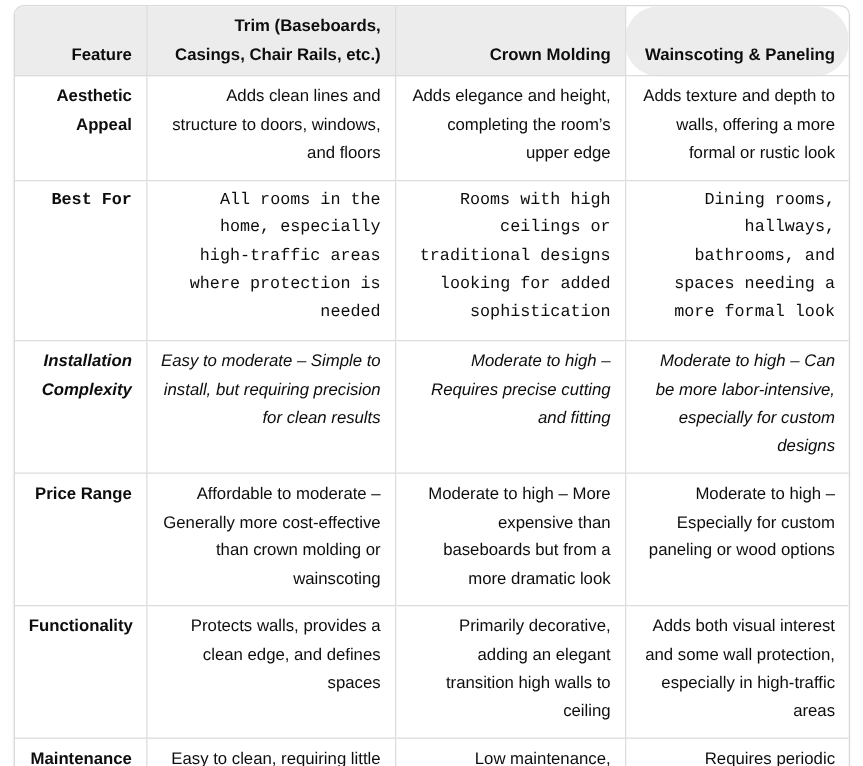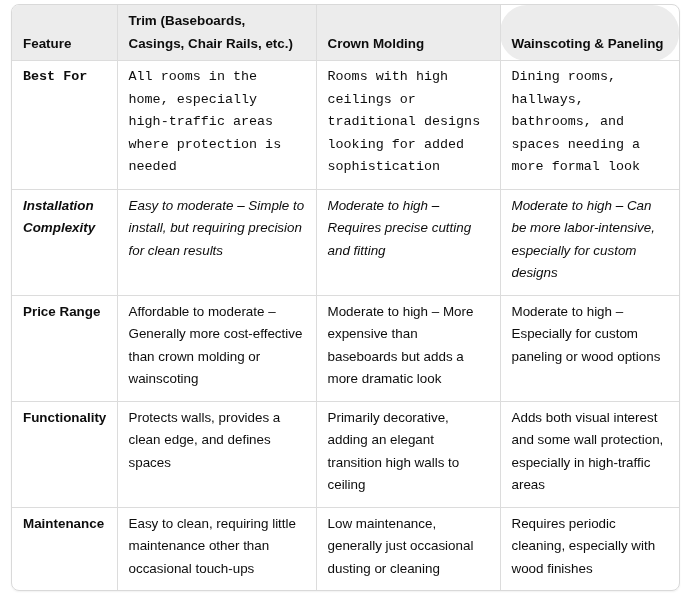--- a/index.html
+++ b/index.html
@@ -4,21 +4,21 @@
 <style>
   html, body { margin: 0; padding: 0; background: #ffffff; }
   body { width: 690px; height: 613px; position: relative; overflow: hidden;
          font-family: "Liberation Sans", "DejaVu Sans", sans-serif; color: #0d0d0d; }
   .table-wrap {
     position: absolute; left: 11px; top: 4px; width: 667px;
     border: 1px solid #d9d9d9; border-radius: 8px; overflow: hidden;
     box-shadow: 0 1px 2px rgba(0,0,0,0.06);
   }
   table { border-collapse: collapse; width: 100%; table-layout: fixed; font-size: 13.4px; line-height: 22.5px; }
-  th, td { text-align: left; vertical-align: top; padding: 0 11px; border-right: 1px solid #dcdcdc; border-bottom: 1px solid #dcdcdc; }
+  th, td { text-align: right; vertical-align: top; padding: 0 11px; border-right: 1px solid #dcdcdc; border-bottom: 1px solid #dcdcdc; }
   th:last-child, td:last-child { border-right: none; border-radius: 27px; }
   tr:last-child td { border-bottom: none; }
   thead th { background: #ececec; font-weight: 600; vertical-align: bottom; padding-top: 5px; padding-bottom: 5px; height: 42px; }
   tbody td { padding-top: 56px; }
   tbody td { padding-top: 5px; padding-bottom: 10px; }
   td.feature { font-weight: 600; }
   col.c1 { width: 105px; }
   col.c2 { width: 199px; }
   col.c3 { width: 184px; }
   col.c4 { width: 179px; }
@@ -42,36 +42,42 @@
       </colgroup>
     <thead>
       <tr>
         <th>Feature</th>
         <th>Trim (Baseboards, Casings, Chair Rails, etc.)</th>
         <th>Crown Molding</th>
         <th>Wainscoting &amp; Paneling</th>
       </tr>
     </thead>
     <tbody>
+      <tr class="r1">
+        <td class="feature">Aesthetic Appeal</td>
+        <td>Adds clean lines and structure to doors, windows, and floors</td>
+        <td>Adds elegance and height, completing the room’s upper edge</td>
+        <td>Adds texture and depth to walls, offering a more formal or rustic look</td>
+      </tr>
       <tr class="r2">
         <td class="feature">Best For</td>
         <td>All rooms in the home, especially high-traffic areas where protection is needed</td>
         <td>Rooms with high ceilings or traditional designs looking for added sophistication</td>
         <td>Dining rooms, hallways, bathrooms, and spaces needing a more formal look</td>
       </tr>
       <tr class="r3">
         <td class="feature">Installation Complexity</td>
         <td>Easy to moderate – Simple to install, but requiring precision for clean results</td>
         <td>Moderate to high – Requires precise cutting and fitting</td>
         <td>Moderate to high – Can be more labor-intensive, especially for custom designs</td>
       </tr>
       <tr class="r4">
         <td class="feature">Price Range</td>
         <td>Affordable to moderate – Generally more cost-effective than crown molding or wainscoting</td>
-        <td>Moderate to high – More expensive than baseboards but adds a more dramatic look</td>
+        <td>Moderate to high – More expensive than baseboards but from a more dramatic look</td>
         <td>Moderate to high – Especially for custom paneling or wood options</td>
       </tr>
       <tr class="r5">
         <td class="feature">Functionality</td>
         <td>Protects walls, provides a clean edge, and defines spaces</td>
         <td>Primarily decorative, adding an elegant transition high walls to ceiling</td>
         <td>Adds both visual interest and some wall protection, especially in high-traffic areas</td>
       </tr>
       <tr class="r6">
         <td class="feature">Maintenance</td>

